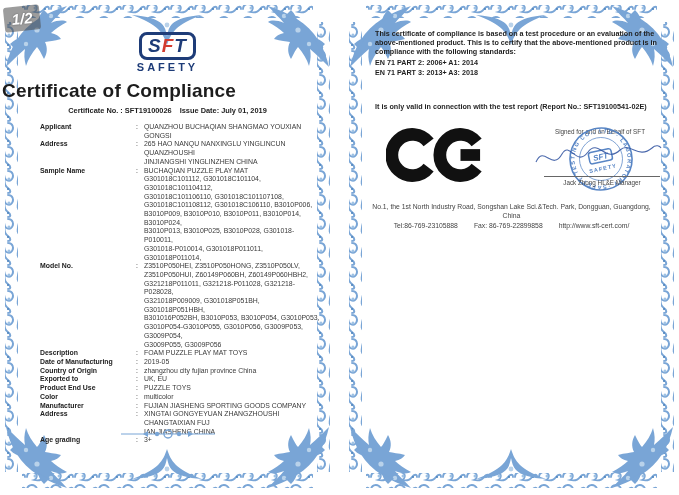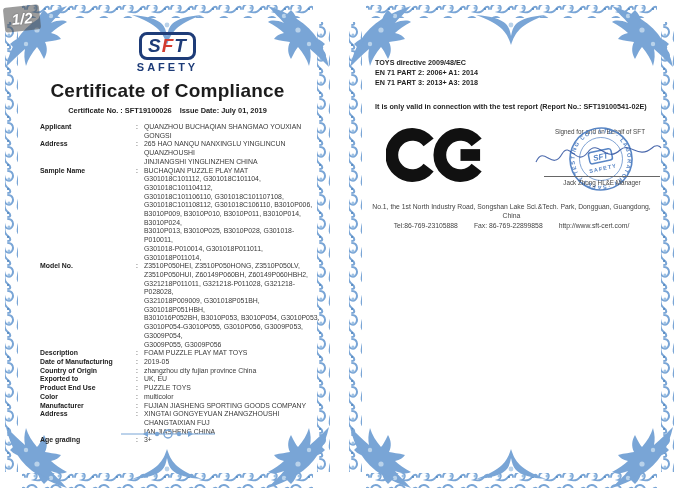--- a/index.html
+++ b/index.html
@@ -25,21 +25,21 @@
   
   .logo-wrap{position:absolute;top:30px;left:0;right:0;text-align:center;}
   .logo-box{
     display:inline-block;border:3px solid #1e3c78;border-radius:8px;
     padding:0 6px;font-size:19px;line-height:22px;font-weight:bold;font-style:italic;
     color:#1e3c78;letter-spacing:1px;
   }
   .logo-box .mid{color:#d23b2f;}
   .logo-sub{font-size:11px;font-weight:bold;color:#1e3c78;letter-spacing:3px;margin-top:1px;}
   .title{
-    position:absolute;top:78px;left:0;right:0;text-align:center;
+    position:absolute;top:78px;left:0;right:0;text-align:left;
     font-size:19px;font-weight:bold;color:#1c1c1c;letter-spacing:.2px;
   }
   .certline{
     position:absolute;top:104px;left:0;right:0;display:flex;justify-content:center;gap:8px;
     font-size:7.4px;font-weight:bold;color:#222;
   }
   .fields{position:absolute;top:121px;left:38px;right:12px;font-size:6.9px;line-height:8.7px;color:#3a3a3a;}
   .frow{display:flex;align-items:flex-start;}
   .fl{flex:none;width:96px;font-weight:bold;color:#222;}
   .fc{flex:none;width:8px;color:#222;}
@@ -237,23 +237,23 @@
     <rect x="3" y="20" width="13" height="450" fill="url(#pV2)"></rect>
     <rect x="315" y="20" width="13" height="450" fill="url(#pV2)"></rect>
     <use href="#cnr2" transform="translate(2,2)"></use>
     <use href="#cnr2" transform="translate(329,2) scale(-1,1)"></use>
     <use href="#cnr2" transform="translate(2,488) scale(1,-1)"></use>
     <use href="#cnr2" transform="translate(329,488) scale(-1,-1)"></use>
     <use href="#crest2" transform="translate(165,13)"></use>
     <use href="#crest2" transform="translate(165,477) scale(1,-1)"></use>
   </svg>
 
+  <div class="intro">This certificate of compliance is based on a test procedure or an evaluation of the above-mentioned product. This is to certify that the above-mentioned product is in compliance with the following standards:</div>
 
   <div class="standards">
-    <div class="std">TOYS directive 2009/48/EC</div>
     <div class="std">EN 71 PART 2: 2006+ A1: 2014</div>
     <div class="std">EN 71 PART 3: 2013+ A3: 2018</div>
   </div>
 
   <div class="validity">It is only valid in connection with the test report (Report No.: SFT19100541-02E)</div>
 
   <svg class="ce" viewBox="0 0 100 58">
     <path d="M43.5,16.1 A21,21 0 1 0 43.5,41.9" fill="none" stroke="#111" stroke-width="13"></path>
     <path d="M92.5,16.1 A21,21 0 1 0 92.5,41.9" fill="none" stroke="#111" stroke-width="13"></path>
     <path d="M76,29 H96" stroke="#111" stroke-width="12"></path>

